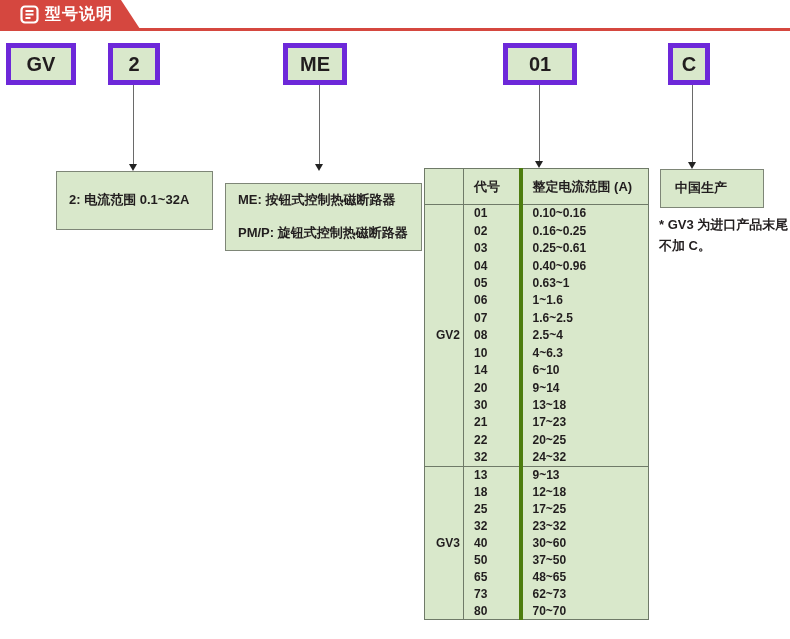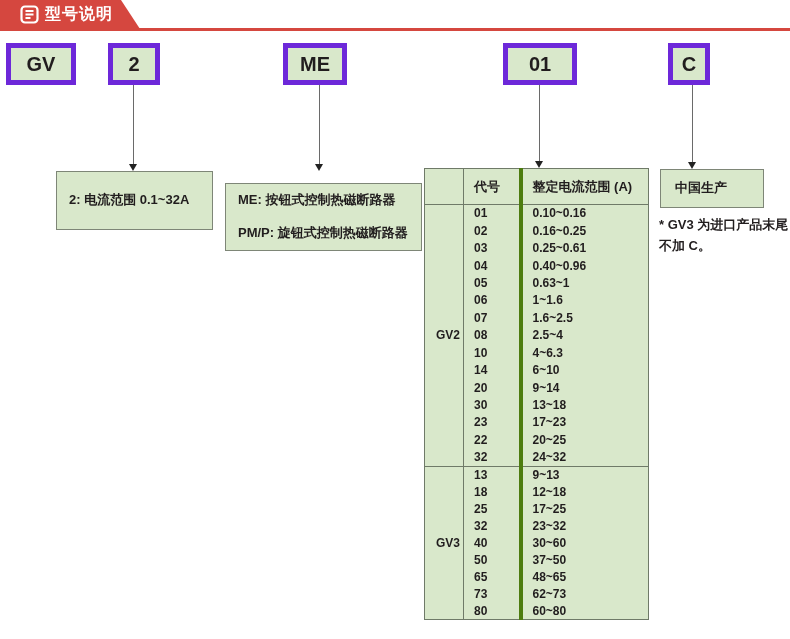--- a/index.html
+++ b/index.html
@@ -176,21 +176,21 @@
           </tr>
           <tr>
             <td class="code-cell">20</td>
             <td class="range-cell">9~14</td>
           </tr>
           <tr>
             <td class="code-cell">30</td>
             <td class="range-cell">13~18</td>
           </tr>
           <tr>
-            <td class="code-cell">23</td>
+            <td class="code-cell">21</td>
             <td class="range-cell">17~23</td>
           </tr>
           <tr>
             <td class="code-cell">22</td>
             <td class="range-cell">20~25</td>
           </tr>
           <tr>
             <td class="code-cell">32</td>
             <td class="range-cell">24~32</td>
           </tr>
@@ -224,21 +224,21 @@
           <tr>
             <td class="code-cell">65</td>
             <td class="range-cell">48~65</td>
           </tr>
           <tr>
             <td class="code-cell">73</td>
             <td class="range-cell">62~73</td>
           </tr>
           <tr>
             <td class="code-cell">80</td>
-            <td class="range-cell">60~80</td>
+            <td class="range-cell">70~70</td>
           </tr>
         </tbody>
       </table>
   </div>
 
   <div class="exp-box exp-origin">
     <div>中国生产</div>
   </div>
   <div class="footnote">
     <div>* GV3 为进口产品末尾</div>

